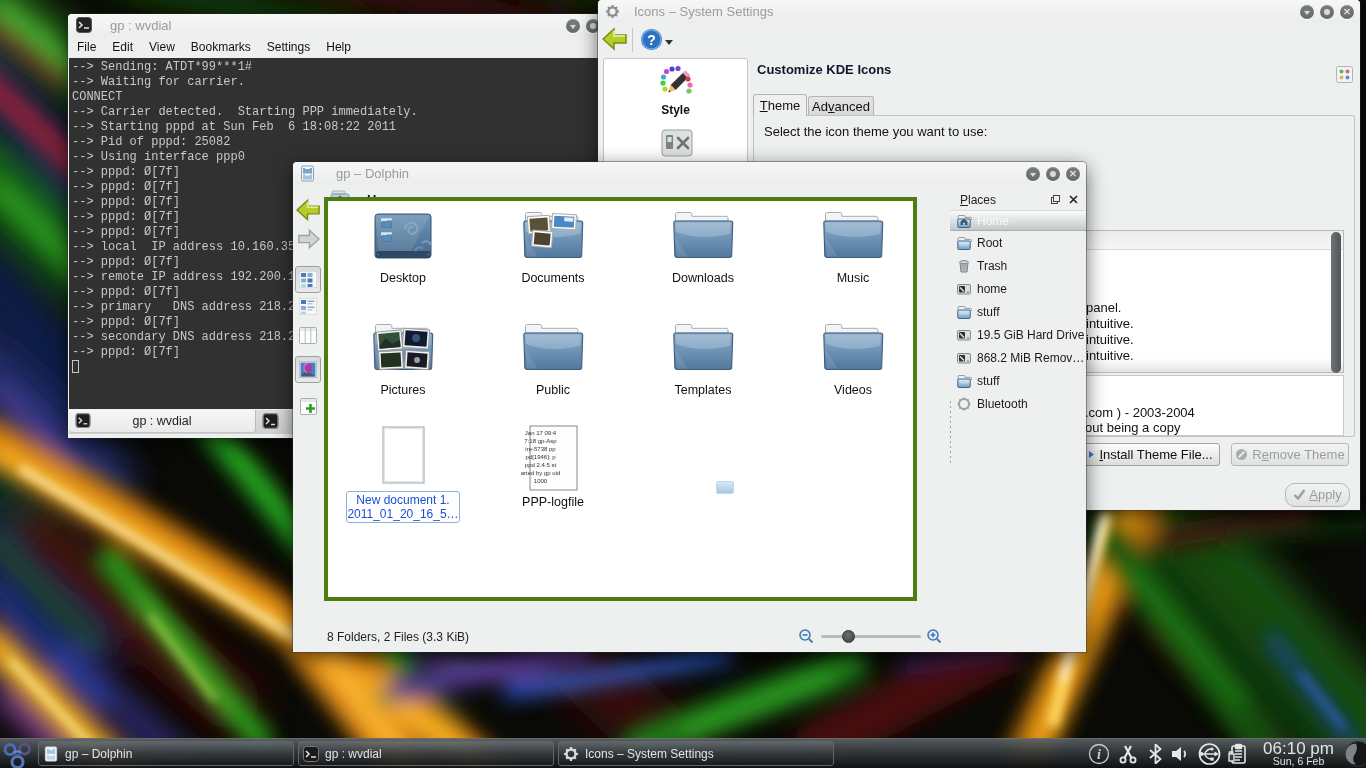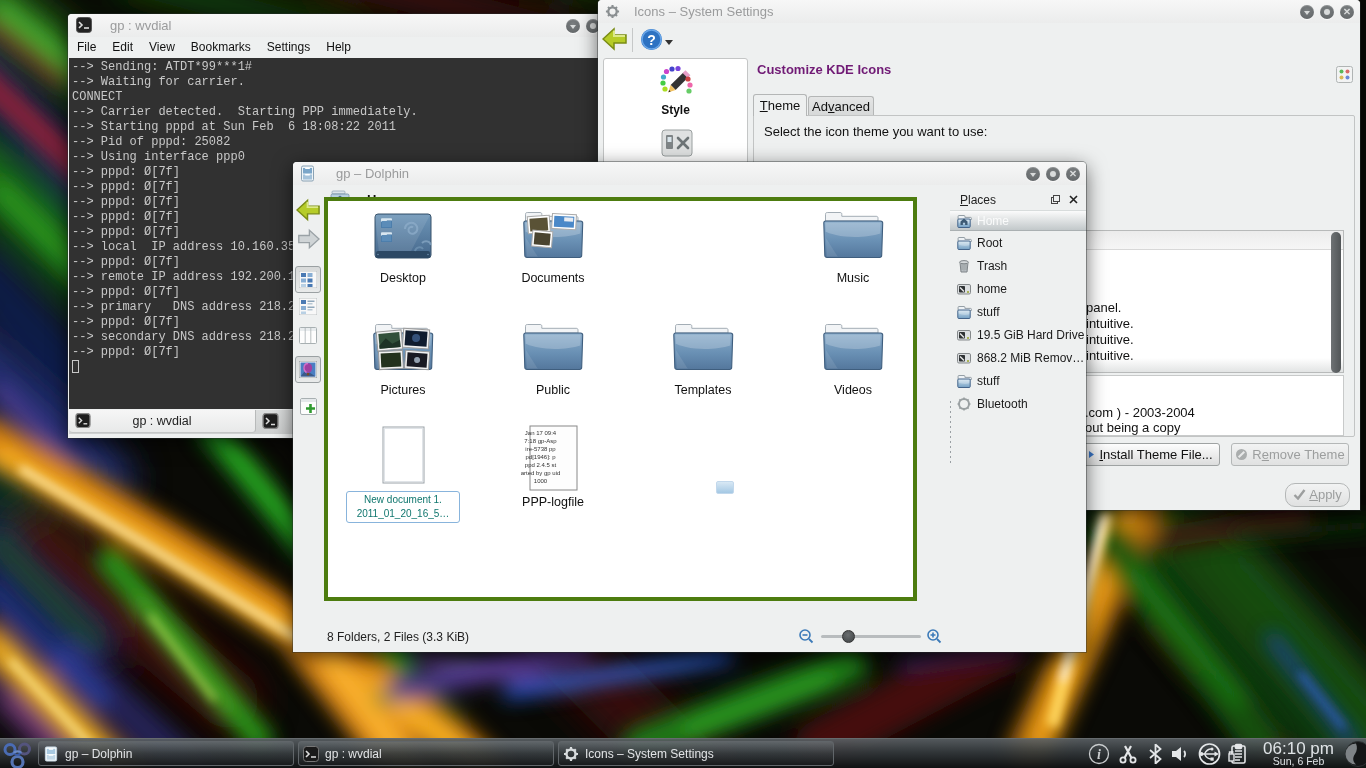--- a/index.html
+++ b/index.html
@@ -253,21 +253,21 @@
           <rect x="5" y="6" width="7" height="14" rx="1" fill="#7e8486"></rect>
           <rect x="6.5" y="8" width="4" height="5" fill="#d8e4ea"></rect>
           <g stroke="#6d7476" stroke-width="2.6" stroke-linecap="round">
             <path d="M17 19l10-10"></path>
             <path d="M17 9l10 10"></path>
           </g>
         </svg>
   </div>
 
   <div style="position:absolute;left:159px;top:62px;right:5px;bottom:6px">
-    <div style="font-size:13px;font-weight:bold;color:#701a75">Customize KDE Icons</div>
+    <div style="font-size:13px;font-weight:bold;color:#0f172a">Customize KDE Icons</div>
     <svg style="position:absolute;right:2px;top:4px" width="17" height="17" viewBox="0 0 17 17">
           <rect x="0.5" y="0.5" width="16" height="16" rx="2" fill="#f2f3f3" stroke="#b0b4b4"></rect>
           <circle cx="5.5" cy="5.5" r="2" fill="#58b858"></circle>
           <circle cx="11.5" cy="5.5" r="2" fill="#d86868"></circle>
           <circle cx="5.5" cy="11.5" r="2" fill="#d8b858"></circle>
           <circle cx="11.5" cy="11.5" r="2" fill="#6888d8"></circle>
         </svg>
 
     <div style="position:absolute;left:-4px;top:32px;width:54px;height:22px;background:#eef0f0;border:1px solid #b4b6b6;border-bottom:none;border-radius:3px 3px 0 0;z-index:2;text-align:center;font-size:13px;line-height:21px;color:#111"><span style="text-decoration:underline">T</span>heme</div>
     <div style="position:absolute;left:51px;top:34px;width:66px;height:20px;background:linear-gradient(#e4e5e5,#d6d8d8);border:1px solid #b4b6b6;border-bottom:none;border-radius:3px 3px 0 0;text-align:center;font-size:13px;line-height:20px;color:#111">Ad<span style="text-decoration:underline">v</span>anced</div>
@@ -418,20 +418,26 @@
               <rect x="33" y="7" width="20" height="11" fill="#4a88c8"></rect>
               <rect x="43" y="8" width="9" height="4" fill="#e8ecf2"></rect>
             </g>
       <g transform="rotate(5 22 32)">
               <rect x="11" y="22" width="20" height="16" fill="#fff" stroke="#aaa"></rect>
               <rect x="13" y="24" width="16" height="12" fill="#4a4430"></rect>
             </g>
           </svg>
       <div class="flabel">Documents</div>
         </div>
+    <div class="fitem" style="left:330px;top:8px">
+          <svg width="64" height="58" viewBox="0 0 64 58">
+            <use href="#fold" x="0" y="2"></use>
+          </svg>
+      <div class="flabel">Downloads</div>
+        </div>
     <div class="fitem" style="left:480px;top:8px">
           <svg width="64" height="58" viewBox="0 0 64 58">
             <use href="#fold" x="0" y="2"></use>
           </svg>
       <div class="flabel">Music</div>
         </div>
     <div class="fitem" style="left:30px;top:120px">
           <svg width="64" height="58" viewBox="0 0 64 58">
       <use href="#fold" x="0" y="2"></use>
       <g transform="rotate(-5 18 20)">
@@ -472,21 +478,21 @@
           <svg width="64" height="58" viewBox="0 0 64 58">
             <use href="#fold" x="0" y="2"></use>
           </svg>
       <div class="flabel">Videos</div>
         </div>
     <div class="fitem" style="left:30px;top:224px">
           <svg width="64" height="62" viewBox="0 0 64 62">
             <rect x="12" y="2" width="41" height="56" fill="#fff" stroke="#9aa2a8"></rect>
             <rect x="13.5" y="3.5" width="38" height="53" fill="none" stroke="#e0e4e8"></rect>
           </svg>
-      <div style="position:absolute;top:66px;left:-12px;width:114px;background:#fff;border:1px solid #88b4dc;border-radius:3px;font-size:10px;line-height:14px;color:#0f766e;text-align:center;padding:1px 0">New document 1.<br>2011_01_20_16_5…</div>
+      <div style="position:absolute;top:66px;left:-12px;width:114px;background:#fff;border:1px solid #88b4dc;border-radius:3px;font-size:12px;line-height:14px;color:#1d4ed8;text-align:center;padding:1px 0">New document 1.<br>2011_01_20_16_5…</div>
         </div>
     <div class="fitem" style="left:180px;top:224px">
           <svg width="64" height="66" viewBox="0 0 64 66">
             <rect x="9" y="1" width="47" height="64" fill="#fdfdfd" stroke="#888"></rect>
           </svg>
       <div style="position:absolute;left:12px;top:4px;width:41px;height:58px;overflow:hidden;font-size:6px;line-height:8px;color:#333;font-family:'Liberation Sans',sans-serif">Jan 17 09:4 7:18 gp-Asp ire-5738 pp pd[1946]: p ppd 2.4.5 st arted by gp uid 1000</div>
       <div class="flabel" style="top:70px">PPP-logfile</div>
         </div>
     <div style="position:absolute;left:388px;top:280px;width:18px;height:13px;background:linear-gradient(#d8e8f4,#a4c8e4);border:1px solid #c2d8ec;border-radius:2px"></div>
         <div style="position:absolute;left:622px;top:200px;width:1px;height:62px;background:repeating-linear-gradient(#9aa0a4 0 2px,transparent 2px 5px)"></div>

